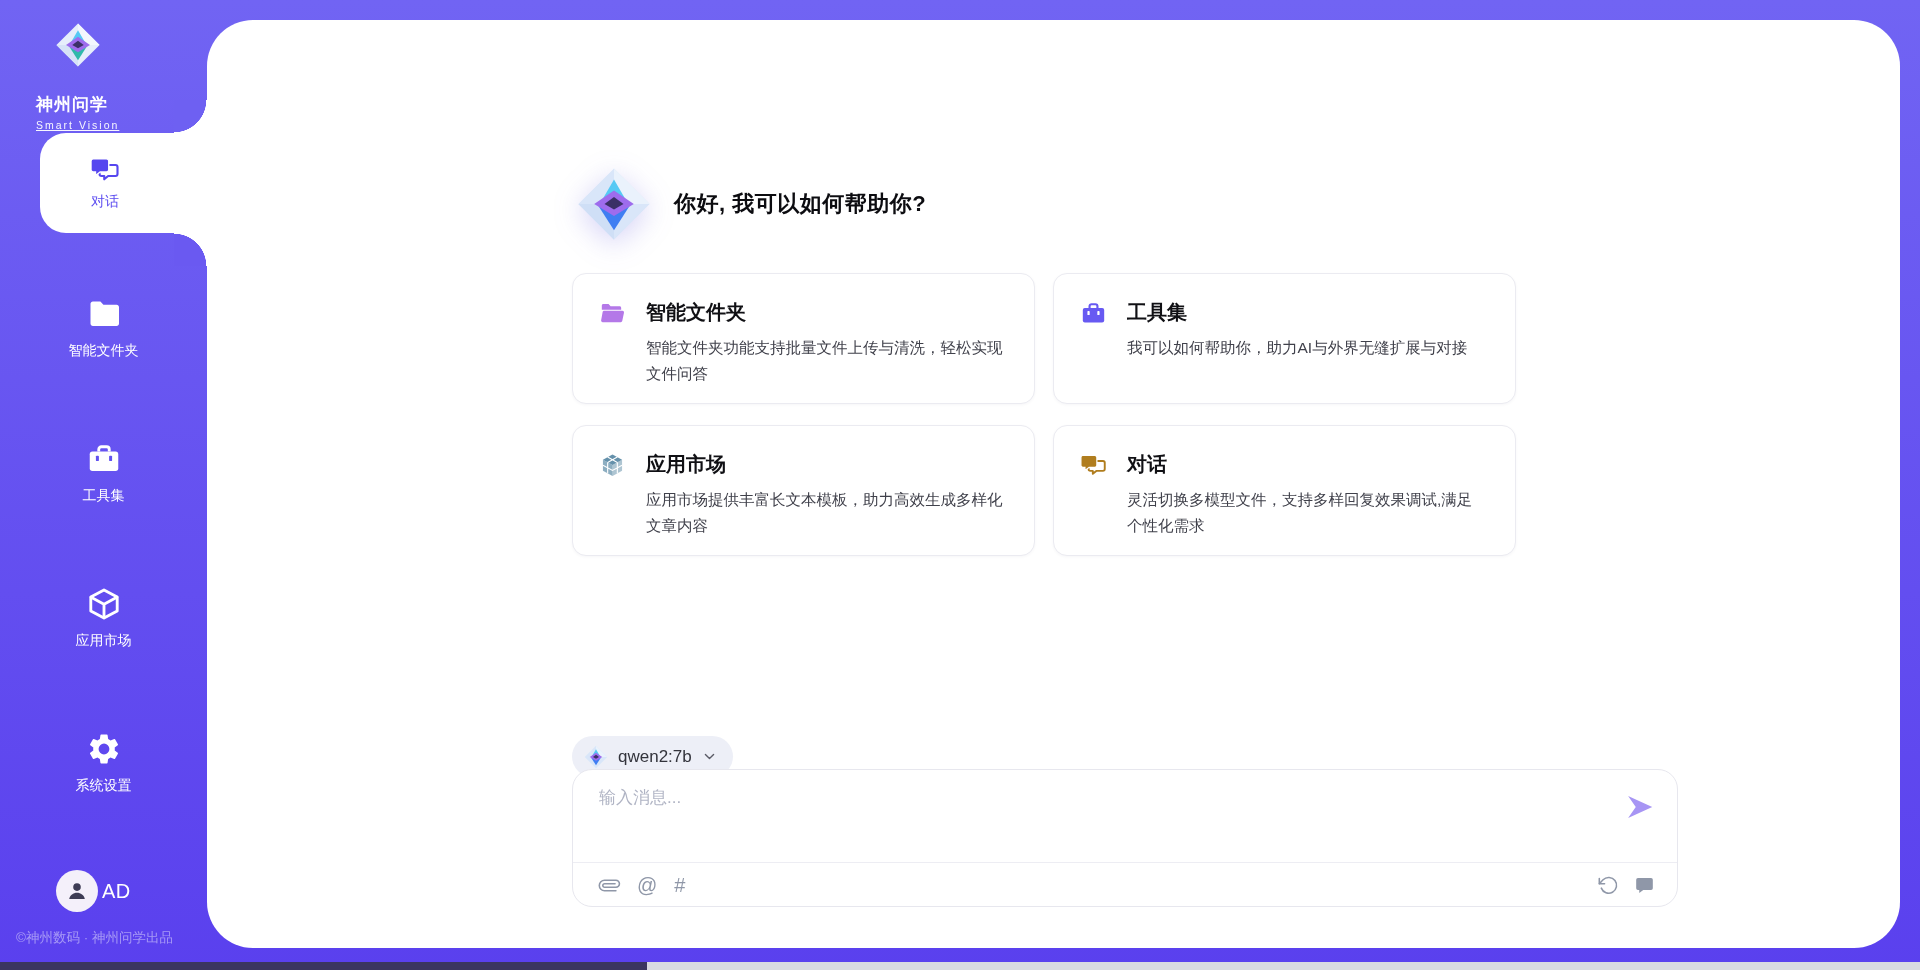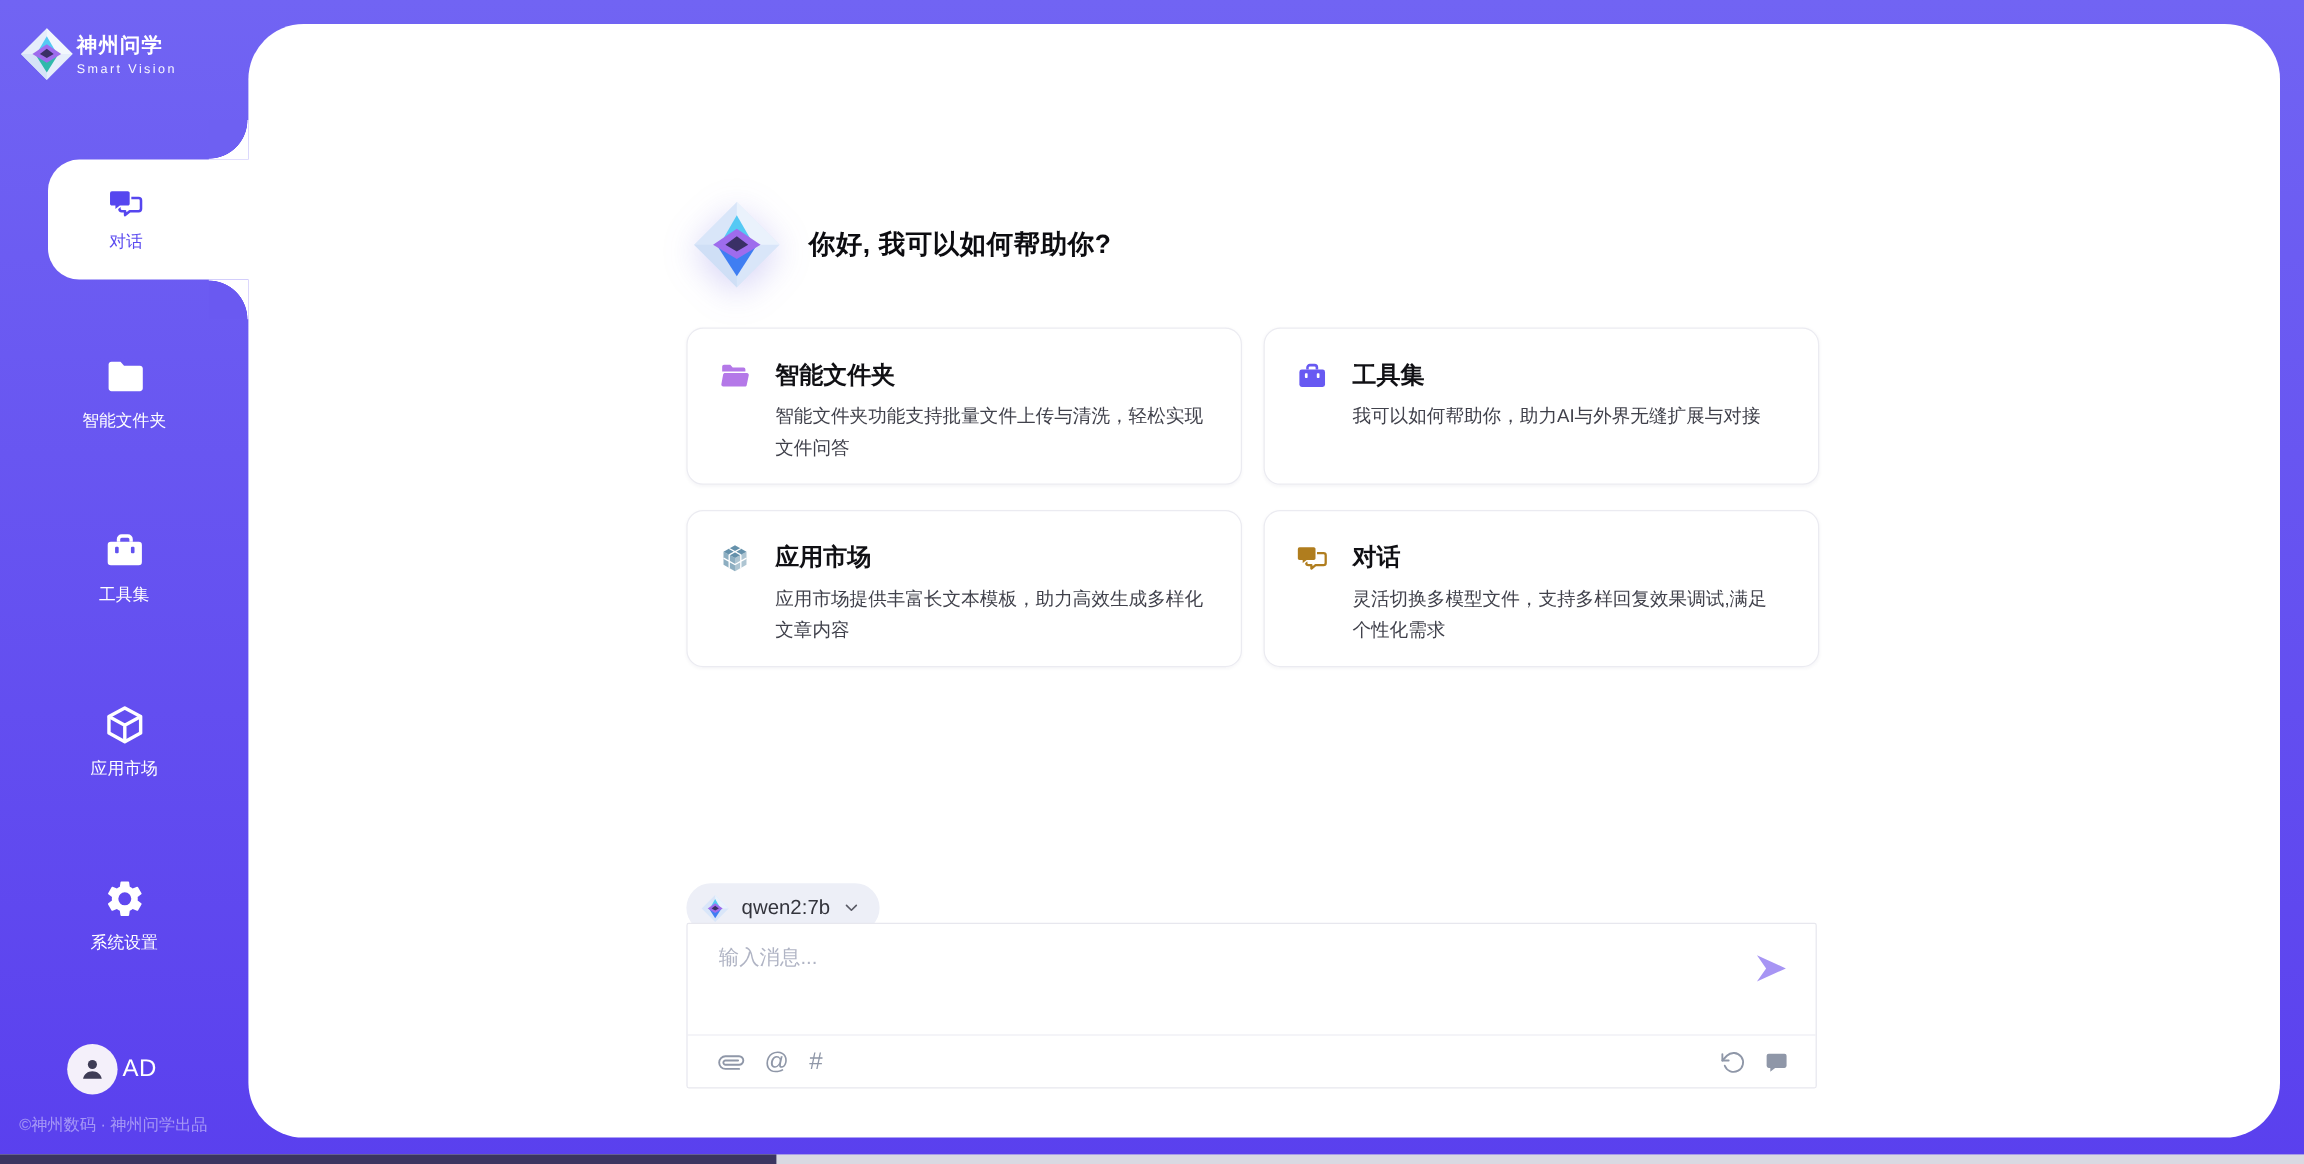--- a/index.html
+++ b/index.html
@@ -11,24 +11,24 @@
     color:#111;
   }
 
   
   .main-panel {
     position:absolute; left:207px; top:20px; width:1693px; height:928px;
     background:#fff; border-radius:46px; z-index:1;
   }
 
   
-  .brand { position:absolute; left:16px; top:22px; display:flex; align-items:center; gap:2px; z-index:4; }
+  .brand { position:absolute; left:36px; top:22px; display:flex; align-items:center; gap:25px; z-index:4;flex-direction:column; }
   .brand-logo { width:46px; height:46px; }
   .brand-name { color:#fff; font-size:17px; font-weight:700; letter-spacing:1px; }
-  .brand-sub { color:rgba(255,255,255,.95); font-size:10.5px; letter-spacing:2px; margin-top:3px; }
+  .brand-sub { color:rgba(255,255,255,.95); font-size:10.5px; letter-spacing:2px; margin-top:3px;text-decoration:underline; }
 
   .tab-bg {
     position:absolute; left:40px; top:133px; width:172px; height:100px;
     background:#fff; border-radius:26px 0 0 26px; z-index:2;
   }
   .fillet { position:absolute; width:33px; height:33px; z-index:2; }
   .fillet-top { left:174px; top:100px; background:radial-gradient(circle at 0 0,#6e60f2 32px,#fff 32.5px); }
   .fillet-bottom { left:174px; top:233px; background:radial-gradient(circle at 0 100%,#6a59f1 32px,#fff 32.5px); }
   .tab-content {
     position:absolute; left:40px; top:133px; width:130px; height:100px; z-index:3;
@@ -81,22 +81,22 @@
     position:absolute; left:572px; top:736px; height:41px; z-index:2;
     display:inline-flex; align-items:center; gap:10px; padding:0 16px 0 12px;
     background:#edeff7; border-radius:21px; cursor:pointer;
   }
   .model-pill .mini-logo { width:24px; height:24px; }
   .model-label { font-size:17px; color:#33343c; }
   .chevron { width:15px; height:15px; color:#5a5b66; }
 
   
   .composer {
-    position:absolute; left:572px; top:769px; width:942px; height:138px; z-index:2;
-    background:#fff; border:1px solid #e7e7ee; border-radius:2px;
+    position:absolute; left:572px; top:769px; width:1106px; height:138px; z-index:2;
+    background:#fff; border:1px solid #e7e7ee; border-radius:20px;
   }
   .composer textarea {
     position:absolute; left:26px; top:16px; width:840px; height:70px;
     border:none; outline:none; resize:none; background:transparent;
     font-family:"Liberation Sans","DejaVu Sans",sans-serif; font-size:17px; color:#33343c;
   }
   .composer textarea::placeholder { color:#b0b4c4; }
   .send-btn { position:absolute; right:22px; top:22px; width:30px; height:30px; cursor:pointer; }
   .composer-divider { position:absolute; left:0; top:92px; width:100%; border-top:1px solid #ededf3; }
   .composer-toolbar { position:absolute; left:26px; top:93px; height:44px; display:flex; align-items:center; gap:17px; color:#8f97a8; }

